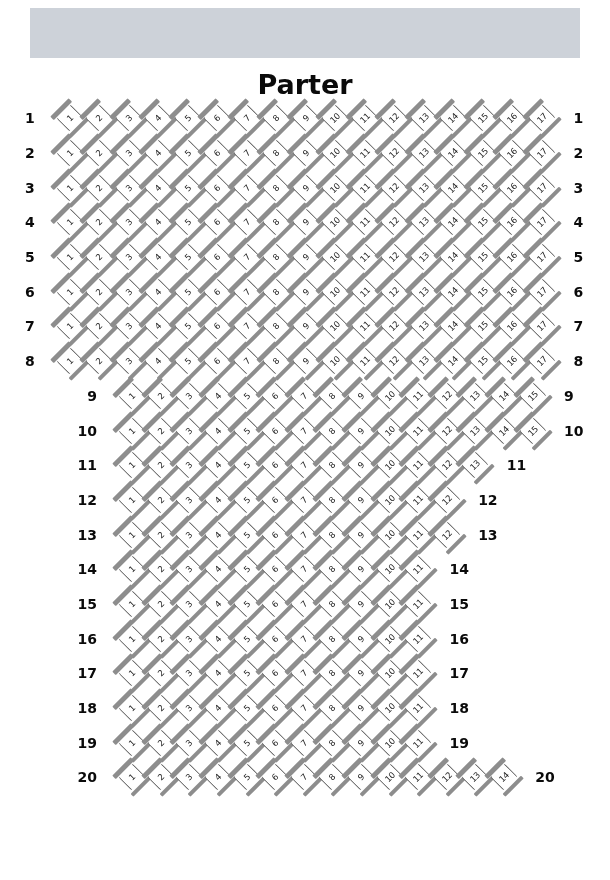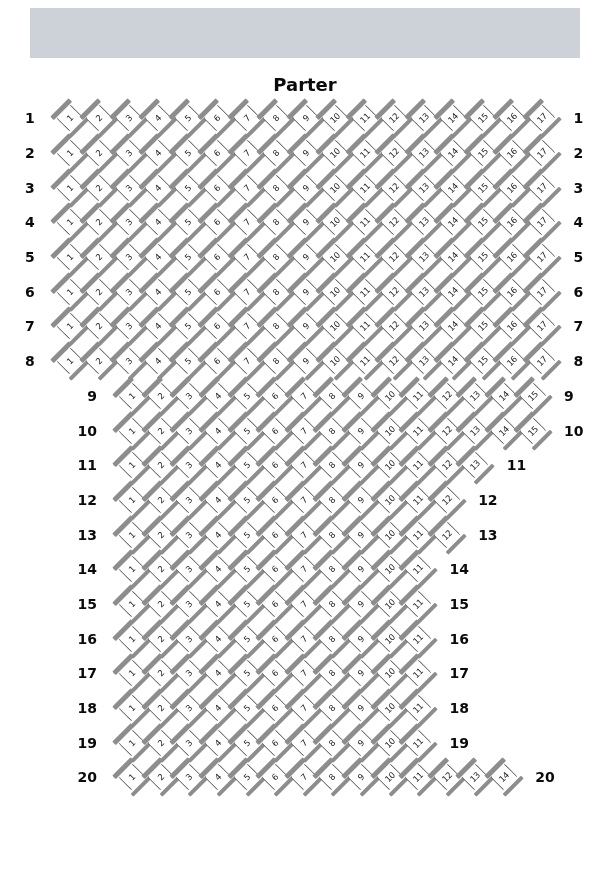--- a/index.html
+++ b/index.html
@@ -7,21 +7,21 @@
     width:610px; height:880px; background:#ffffff; overflow:hidden;
     font-family:"DejaVu Sans", sans-serif; color:#000;
     position:relative;
   }
   .stage {
     margin:8px auto 0 auto; width:550px; height:50px;
     background:#cdd2d9;
   }
   .title {
     margin:14px 0 0 0; text-align:center;
-    font-size:18px; line-height:26px; font-weight:700; color:#0a0a0a;
+    font-size:27px; line-height:26px; font-weight:700; color:#0a0a0a;
     letter-spacing:0px;
   }
   .seat-map { margin-top:3px; }
   .row { display:flex; align-items:center; height:34.7px; }
   .lbl {
     font-size:14px; font-weight:700; color:#0a0a0a; line-height:1;
     box-sizing:border-box; flex:0 0 auto;
   }
   .row.full .lbl-left  { width:55px;  padding-left:25px; text-align:left; }
   .row.indent .lbl-left{ width:118px; padding-right:21px; text-align:right; }

